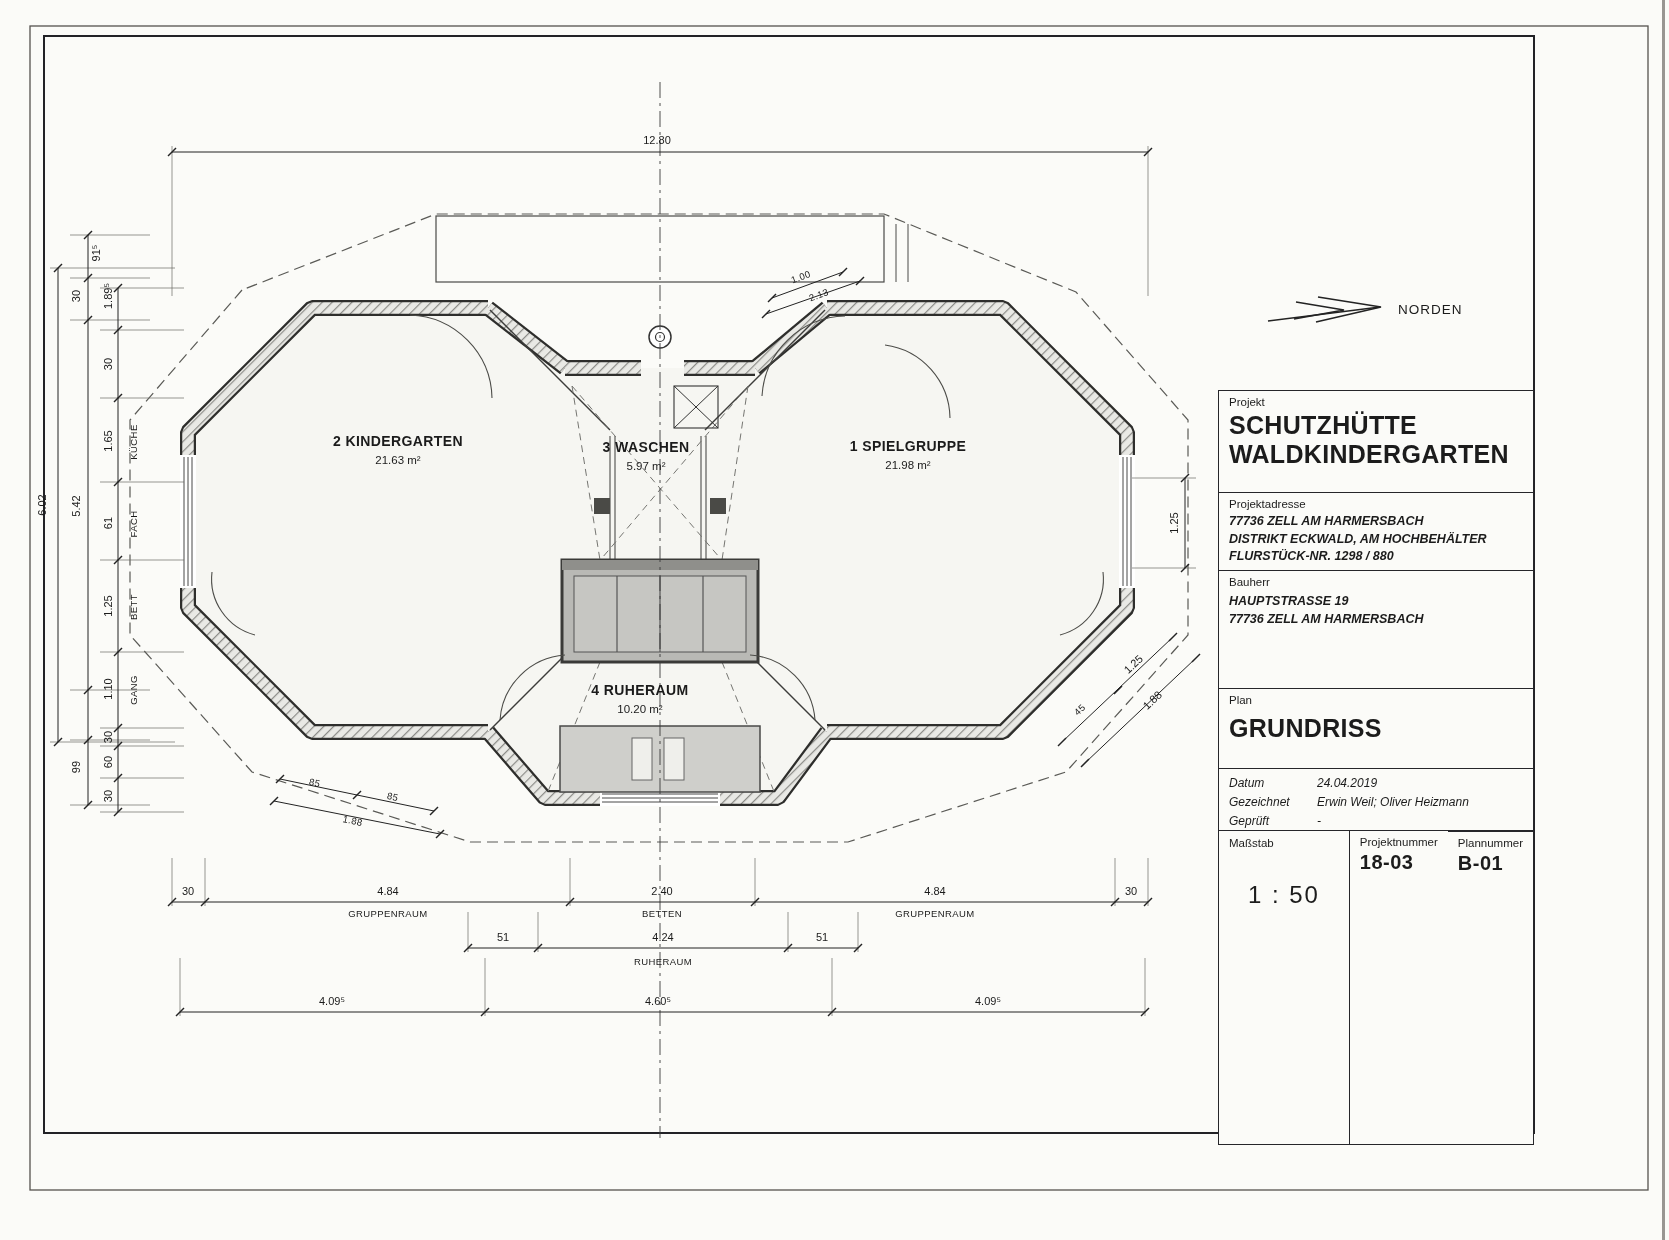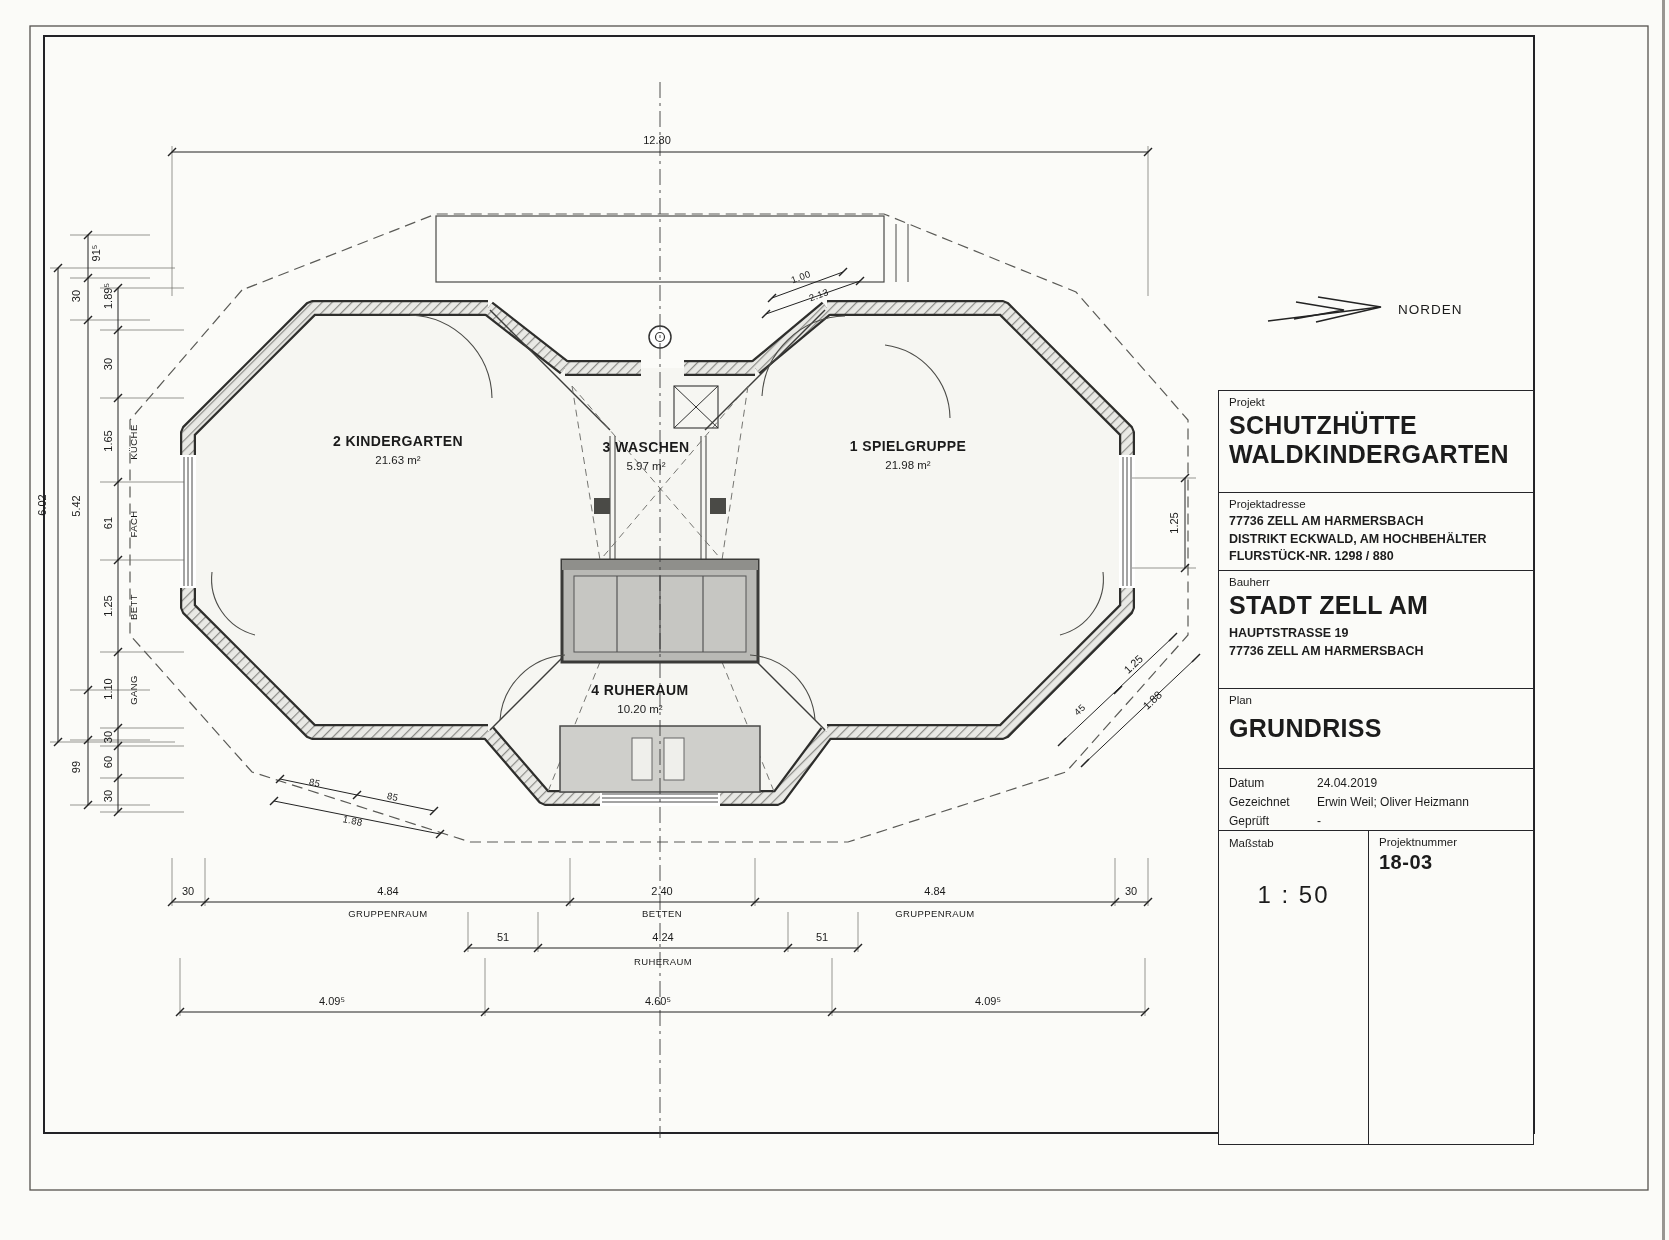--- a/index.html
+++ b/index.html
@@ -15,23 +15,23 @@
   .dimline{stroke:#232323;stroke-width:1;}
   .extline{stroke:#6a6a66;stroke-width:.7;}
   .tkp{stroke:#232323;stroke-width:1.5;}
   
   .tb{position:absolute;left:1218px;top:390px;width:316px;height:755px;
       border:1.6px solid #26262a;box-sizing:border-box;background:#fbfbf8;
       display:flex;flex-direction:column;}
   .tb-sec{border-bottom:1.4px solid #26262a;padding:5px 10px 4px;box-sizing:border-box;flex:none;}
   .tb-label{font-size:11.5px;margin-bottom:3px;}
   .tb-big{font-size:25px;line-height:1.16;letter-spacing:.3px;white-space:nowrap;font-weight:bold;}
-  .tb-bold{font-size:12.5px;font-weight:bold;line-height:1.4;}
+  .tb-bold{font-size:12.5px;font-weight:bold;line-height:1.4;font-style:italic;}
   .tb-normal{font-size:12.5px;line-height:1.5;}
-  .tb-meta-row{display:flex;font-size:12px;line-height:1.6;}
+  .tb-meta-row{display:flex;font-size:12px;line-height:1.6;font-style:italic;}
   .tb-meta-label{width:88px;flex:none;}
   .tb-bottom{flex:1;display:flex;}
   .tb-scale{width:150px;border-right:1.4px solid #26262a;padding:6px 10px;box-sizing:border-box;}
   .tb-scale-val{font-size:24px;margin-top:32px;text-align:center;letter-spacing:2px;}
   .tb-nums{flex:1;display:flex;flex-direction:row;}
   .tb-num{flex:1;padding:5px 10px;box-sizing:border-box;}
   .tb-num2{border-top:1.4px solid #26262a;}
   .tb-num-val{font-size:20px;margin-top:2px;letter-spacing:.5px;font-weight:bold;}
   .scan-edge{position:absolute;right:4px;top:0;width:3px;height:100%;background:#57544e;opacity:.6;}
 </style>
@@ -338,21 +338,20 @@
 
   <div class="tb-sec" style="height:78px">
     <div class="tb-label">Projektadresse</div>
     <div class="tb-bold">77736 ZELL AM HARMERSBACH</div>
     <div class="tb-bold">DISTRIKT ECKWALD, AM HOCHBEHÄLTER</div>
     <div class="tb-bold">FLURSTÜCK-NR. 1298 / 880</div>
   </div>
 
   <div class="tb-sec" style="height:118px">
     <div class="tb-label">Bauherr</div>
-    <div class="tb-big">STADT ZELL AM</div>
     <div class="tb-bold" style="margin-top:5px">HAUPTSTRASSE 19</div>
     <div class="tb-bold">77736 ZELL AM HARMERSBACH</div>
   </div>
 
   <div class="tb-sec" style="height:80px">
     <div class="tb-label">Plan</div>
     <div class="tb-big" style="margin-top:8px">GRUNDRISS</div>
   </div>
 
 
@@ -374,20 +373,24 @@
   <div class="tb-bottom">
     <div class="tb-scale">
       <div class="tb-label">Maßstab</div>
       <div class="tb-scale-val">1 : 50</div>
     </div>
     <div class="tb-nums">
       <div class="tb-num">
         <div class="tb-label">Projektnummer</div>
         <div class="tb-num-val">18-03</div>
       </div>
+      <div class="tb-num tb-num2">
+        <div class="tb-label">Plannummer</div>
+        <div class="tb-num-val">B-01</div>
+      </div>
     </div>
   </div>
 
 </div>
 
 <div class="scan-edge"></div>
 
 </div>
 
 </body></html>

